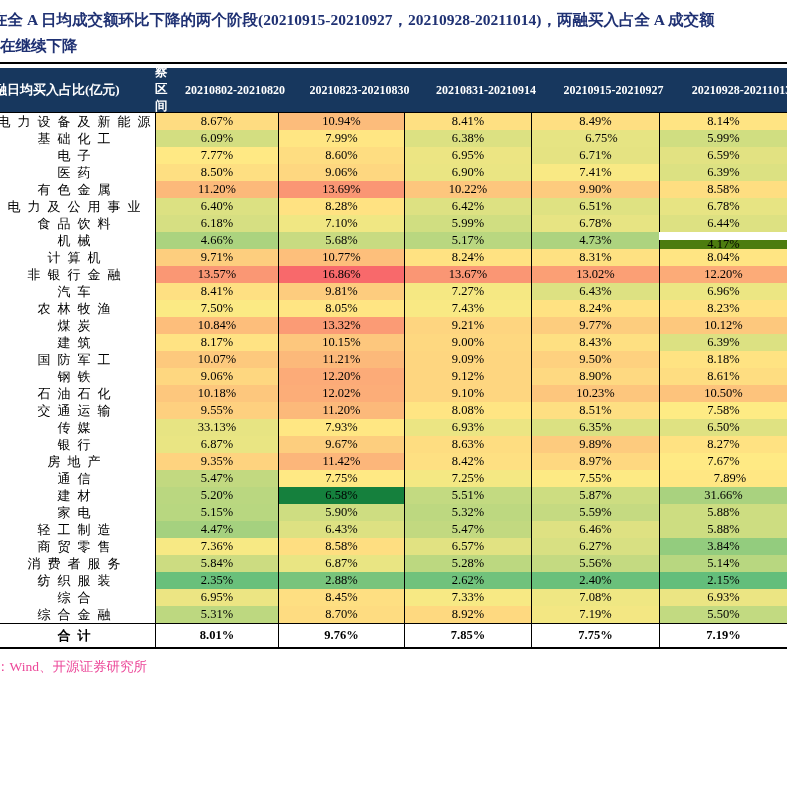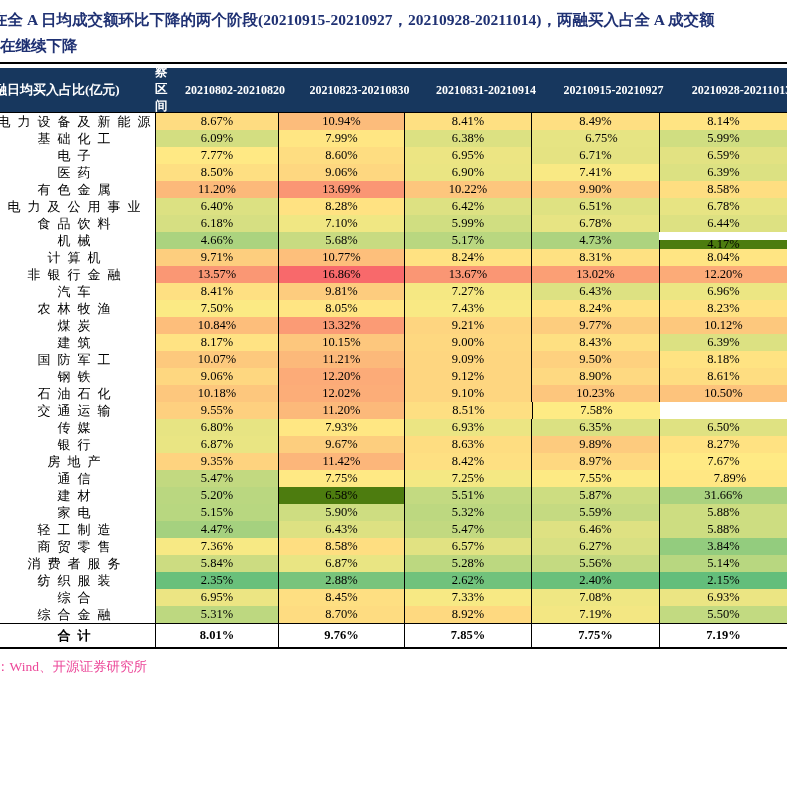--- a/index.html
+++ b/index.html
@@ -213,26 +213,27 @@
         <div class="val-cell w1" style="background: rgb(253, 199, 125);">10.18%</div>
         <div class="val-cell w2" style="background: rgb(252, 173, 120);">12.02%</div>
         <div class="val-cell w3" style="background: rgb(254, 214, 128);">9.10%</div>
         <div class="val-cell w4" style="background: rgb(253, 198, 125);">10.23%</div>
         <div class="val-cell w5" style="background: rgb(253, 195, 124);">10.50%</div>
       </div>
       <div class="body-row">
         <div class="label-cell w0">交通运输</div>
         <div class="val-cell w1" style="background: rgb(254, 208, 127);">9.55%</div>
         <div class="val-cell w2" style="background: rgb(252, 185, 122);">11.20%</div>
+        <div class="val-cell w3" style="background: rgb(255, 229, 131);">8.08%</div>
         <div class="val-cell w4" style="background: rgb(254, 223, 130);">8.51%</div>
         <div class="val-cell w5" style="background: rgb(254, 235, 132);">7.58%</div>
       </div>
       <div class="body-row">
         <div class="label-cell w0">传媒</div>
-        <div class="val-cell w1" style="background: rgb(231, 228, 131);">6.80%</div>
+        <div class="val-cell w1" style="background: rgb(231, 228, 131);">33.13%</div>
         <div class="val-cell w2" style="background: rgb(255, 231, 131);">7.93%</div>
         <div class="val-cell w3" style="background: rgb(235, 229, 131);">6.93%</div>
         <div class="val-cell w4" style="background: rgb(219, 225, 130);">6.35%</div>
         <div class="val-cell w5" style="background: rgb(223, 226, 130);">6.50%</div>
       </div>
       <div class="body-row">
         <div class="label-cell w0">银行</div>
         <div class="val-cell w1" style="background: rgb(233, 229, 131);">6.87%</div>
         <div class="val-cell w2" style="background: rgb(253, 206, 126);">9.67%</div>
         <div class="val-cell w3" style="background: rgb(254, 221, 129);">8.63%</div>
@@ -251,21 +252,21 @@
         <div class="label-cell w0">通信</div>
         <div class="val-cell w1" style="background: rgb(194, 217, 128);">5.47%</div>
         <div class="val-cell w2" style="background: rgb(255, 233, 132);">7.75%</div>
         <div class="val-cell w3" style="background: rgb(244, 232, 131);">7.25%</div>
         <div class="val-cell w4" style="background: rgb(253, 234, 132);">7.55%</div>
         <div class="val-cell w5" style="background: rgb(255, 231, 131); padding-left: 13px;">7.89%</div>
       </div>
       <div class="body-row">
         <div class="label-cell w0">建材</div>
         <div class="val-cell w1" style="background: rgb(186, 215, 128);">5.20%</div>
-        <div class="val-cell w2" style="background: #4d7c0f;">6.58%</div>
+        <div class="val-cell w2" style="background: #15803d;">6.58%</div>
         <div class="val-cell w3" style="background: rgb(195, 218, 129);">5.51%</div>
         <div class="val-cell w4" style="background: rgb(205, 221, 129);">5.87%</div>
         <div class="val-cell w5" style="background: rgb(169, 210, 127);">31.66%</div>
       </div>
       <div class="body-row">
         <div class="label-cell w0">家电</div>
         <div class="val-cell w1" style="background: rgb(184, 215, 128);">5.15%</div>
         <div class="val-cell w2" style="background: rgb(206, 221, 129);">5.90%</div>
         <div class="val-cell w3" style="background: rgb(189, 216, 128);">5.32%</div>
         <div class="val-cell w4" style="background: rgb(197, 218, 129);">5.59%</div>

